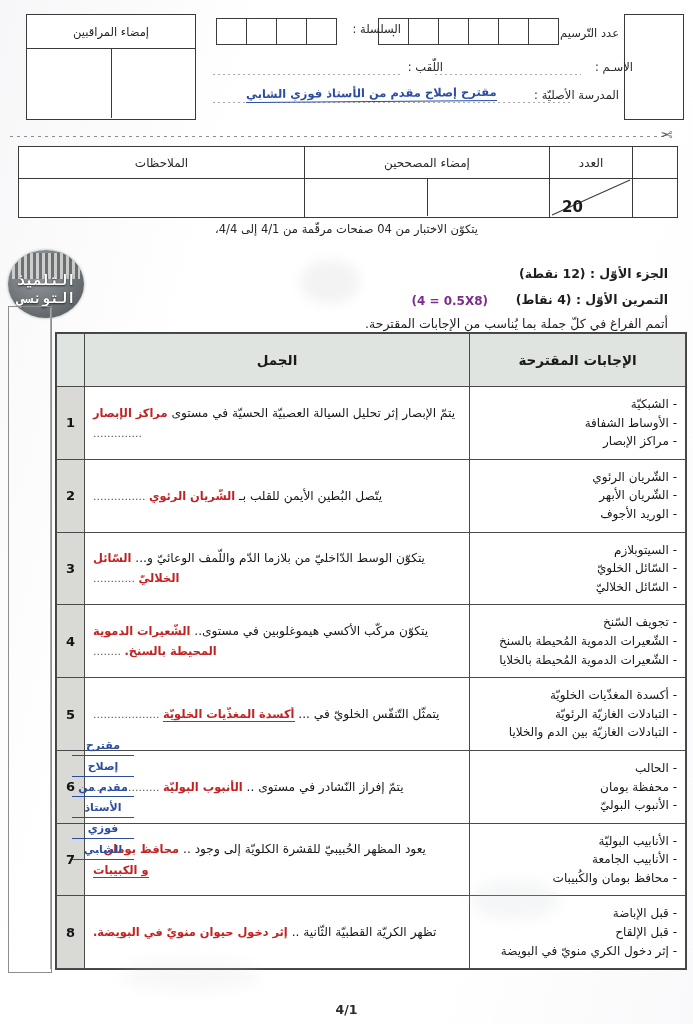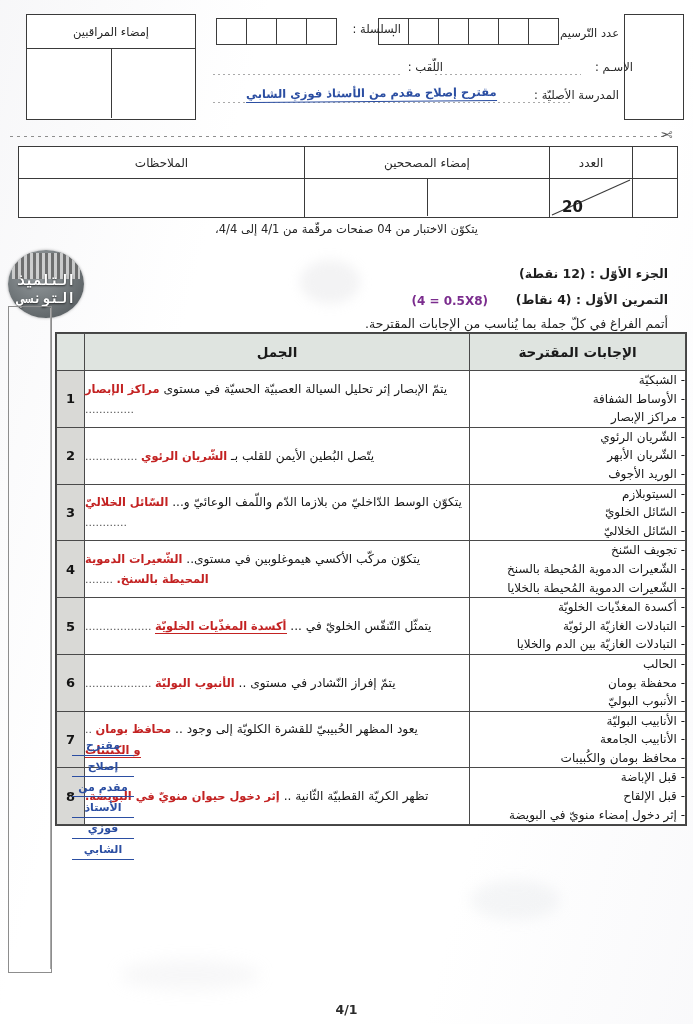--- a/index.html
+++ b/index.html
@@ -162,21 +162,21 @@
     position:absolute;left:55px;top:332px;width:630px;
     border:1.5px solid #444;background:#fff;
     border-collapse:collapse;
   }
   table.ex{
     border-collapse:collapse;width:100%;table-layout:fixed;
   }
   table.ex td,table.ex th{
     border:1px solid #4a4a4a;
     vertical-align:middle;
-    padding:0;
+    padding:8px;
   }
   .col-num{width:28px;}
   .col-sent{width:100%;}
   .col-ans{width:216px;}
 
   th.hd{
     background:#dfe4e0;
     height:36px;
     font-size:13.5px;font-weight:bold;color:#1a1a1a;
     text-align:center;
@@ -401,21 +401,21 @@
               <span class="opt">- الأنابيب الجامعة</span>
               <span class="opt">- محافظ بومان والكُبيبات</span>
             </td>
             <td class="sent"><span>يعود المظهر الحُبيبيّ للقشرة الكلويّة إلى وجود .. </span><span class="fill">محافظ بومان</span><span class="dots"> ..</span><br><span class="fill u">و الكبيبات</span></td>
             <td class="num">7</td>
           </tr>
           <tr>
             <td class="ans">
               <span class="opt">- قبل الإباضة</span>
               <span class="opt">- قبل الإلقاح</span>
-              <span class="opt">- إثر دخول إمضاء منويّ في البويضة</span>
+              <span class="opt">- إثر دخول الكري منويّ في البويضة</span>
             </td>
             <td class="sent"><span>تظهر الكريّة القطبيّة الثّانية .. </span><span class="fill">إثر دخول حيوان منويّ في البويضة.</span></td>
             <td class="num">8</td>
           </tr>
         </tbody>
     </table>
   </div>
 
   <div class="hand-col" id="hand-col">
       <span>مقترح</span>

